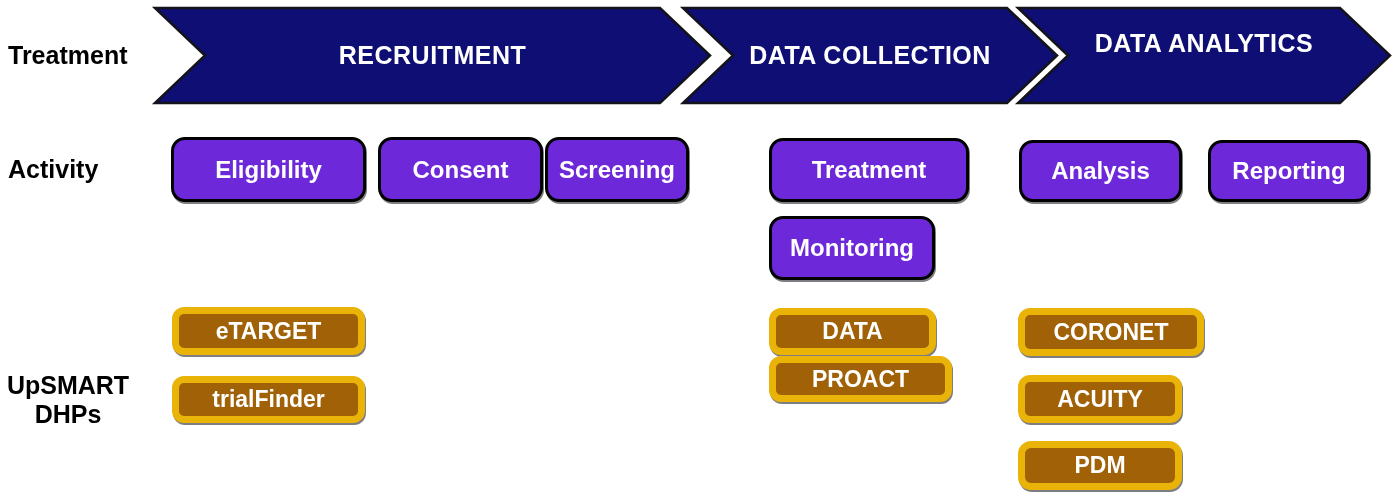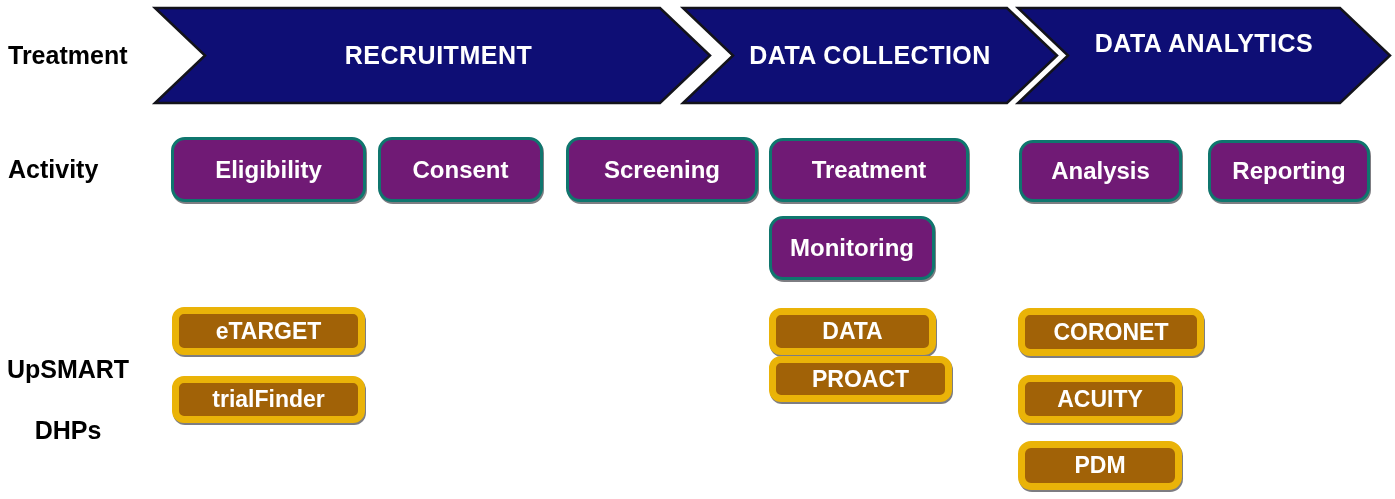--- a/index.html
+++ b/index.html
@@ -21,21 +21,21 @@
   .row-label {
     display: flex;
     align-items: center;
     color: #000000;
     font-weight: bold;
     font-size: 25px;
     letter-spacing: 0px;
   }
   .row-label.center-block {
     flex-direction: column;
-    justify-content: space-between;
+    justify-content: center;
     line-height: 1.15;
     text-align: center;
   }
 
   
   .arrow-svg { position: absolute; top: 0; left: 0; }
   .arrow-path {
     stroke: #13131B;
     stroke-width: 2.5;
     stroke-linejoin: miter;
@@ -46,22 +46,22 @@
     justify-content: center;
     color: #ffffff;
     font-weight: bold;
     font-size: 25px;
     letter-spacing: 0.5px;
     pointer-events: none;
   }
 
   
   .activity-box {
-    background: #701a75;
-    border: 3px solid #0f766e;
+    background: #6d28d9;
+    border: 3px solid #000000;
     border-radius: 14px;
     box-sizing: border-box;
     display: flex;
     align-items: center;
     justify-content: center;
     color: #ffffff;
     font-weight: bold;
     font-size: 24px;
     box-shadow: 1px 2px 0 rgba(19,19,27,0.55);
     text-align: right;
@@ -93,27 +93,27 @@
     <span>UpSMART</span>
     <span>DHPs</span>
   </div>
 
   <svg class="arrow-svg" width="1395" height="111" viewBox="0 0 1395 111">
     <path class="arrow-path" d="M155,8 L660,8 L710,55.5 L660,103 L155,103 L205,55.5 Z" fill="#0E0E75"></path>
     <path class="arrow-path" d="M683,8 L1007,8 L1057,55.5 L1007,103 L683,103 L733,55.5 Z" fill="#0E0E75"></path>
     <path class="arrow-path" d="M1018,8 L1340,8 L1390,55.5 L1340,103 L1018,103 L1068,55.5 Z" fill="#0E0E75"></path>
   </svg>
 
-  <div class="abs arrow-label" style="left:161px; top:8px; width:555px; height:95px;">RECRUITMENT</div>
+  <div class="abs arrow-label" style="left:155px; top:8px; width:555px; height:95px;">RECRUITMENT</div>
   <div class="abs arrow-label" style="left:683px; top:8px; width:374px; height:95px;">DATA COLLECTION</div>
   <div class="abs arrow-label" style="left:1018px; top:8px; width:372px; height:70px;">DATA ANALYTICS</div>
 
   <div class="abs activity-box" style="left:171px; top:137px; width:195px; height:65px;">Eligibility</div>
   <div class="abs activity-box" style="left:378px; top:137px; width:165px; height:65px;">Consent</div>
-  <div class="abs activity-box" style="left:566px; top:137px; width:192px; height:65px;">Screening</div>
+  <div class="abs activity-box" style="left:545px; top:137px; width:144px; height:65px;">Screening</div>
 
   <div class="abs activity-box" style="left:769px; top:138px; width:200px; height:64px;">Treatment</div>
   <div class="abs activity-box" style="left:769px; top:216px; width:166px; height:64px;">Monitoring</div>
 
   <div class="abs activity-box" style="left:1019px; top:140px; width:163px; height:62px;">Analysis</div>
   <div class="abs activity-box" style="left:1208px; top:140px; width:162px; height:62px;">Reporting</div>
 
   <div class="abs dhp-box" style="left:172px; top:307px; width:193px; height:48px;">eTARGET</div>
   <div class="abs dhp-box" style="left:172px; top:376px; width:193px; height:47px;">trialFinder</div>
 

